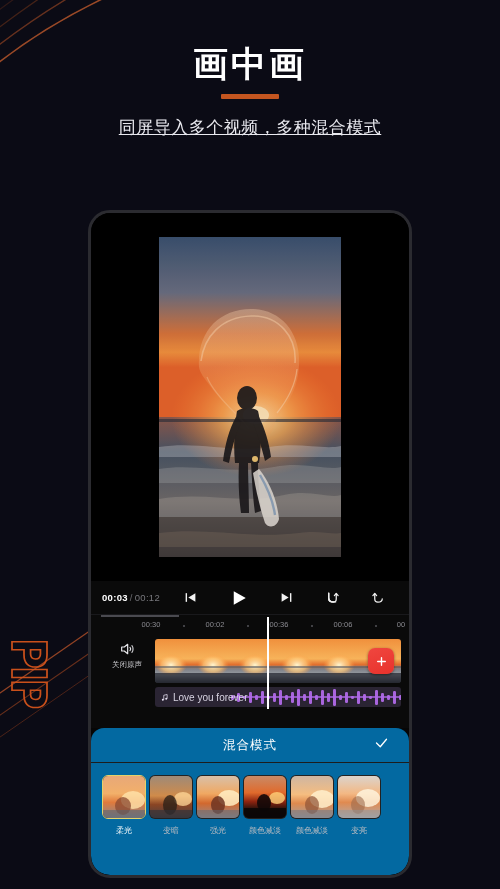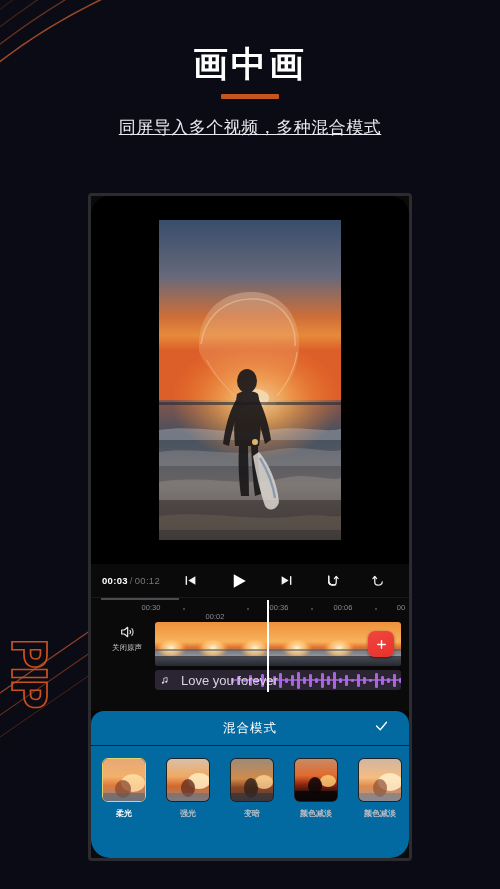--- a/index.html
+++ b/index.html
@@ -41,25 +41,25 @@
     color:transparent;
     -webkit-text-stroke:1.5px #d4541c;
     letter-spacing:-3px;
     writing-mode:vertical-rl;
     transform:scaleX(1.15);
     opacity:.95;
   }
 
   
   .phone {
-    position:absolute; left:88px; top:193px;
+    position:absolute; left:88px; top:210px;
     width:324px; height:668px;
     background:#0a0a0a;
     border:3px solid #2b2b30;
-    border-radius:4px;
+    border-radius:22px;
     overflow:hidden;
   }
   .phone-inner { position:absolute; inset:0; background:#060606; border-radius:19px; overflow:hidden; }
 
   
   .preview-area {
     position:absolute; top:0; left:0; right:0; height:368px;
     background:#000; display:flex; align-items:center; justify-content:center;
   }
   .preview {
@@ -104,40 +104,40 @@
     width:26px; height:26px; border-radius:7px;
     background:linear-gradient(160deg,#f0463f,#e8322c);
     display:flex; align-items:center; justify-content:center;
     box-shadow:0 1px 3px rgba(0,0,0,.5);
   }
   .audio-track {
     position:absolute; left:64px; right:8px; top:50px; height:20px;
     background:#2a2433; border-radius:3px; overflow:hidden;
     display:flex; align-items:center;
   }
-  .audio-label { font-size:13px; color:#d6d2e0; margin-left:12px; white-space:nowrap; z-index:2; }
+  .audio-label { font-size:10px; color:#d6d2e0; margin-left:4px; white-space:nowrap; z-index:2; }
   .audio-wave { position:absolute; inset:0; }
   .playhead {
     position:absolute; left:176px; top:0; width:1.6px; height:92px;
     background:#ffffff; z-index:5;
   }
 
   
   .blend-panel {
     position:absolute; left:0; right:0; top:515px; bottom:0;
     background:#0369a1; border-top-left-radius:13px; border-top-right-radius:13px;
   }
   .panel-header {
     position:relative; height:35px; display:flex;
     align-items:center; justify-content:center;
     border-bottom:1px solid #1d1d1d;
   }
   .panel-title { font-size:12.5px; color:#ffffff; letter-spacing:1px; }
   .panel-confirm { position:absolute; right:20px; top:50%; transform:translateY(-50%); }
-  .modes { display:flex; padding:12px 9px 0 11px; gap:20px;font-weight:bold; }
+  .modes { display:flex; padding:12px 9px 0 11px; gap:3px; }
   .mode-item { width:44px; display:flex; flex-direction:column; align-items:center; flex:0 0 auto; }
   .mode-thumb {
     width:44px; height:44px; border-radius:6px; overflow:hidden;
     border:1.5px solid transparent; background:#222;
   }
   .mode-item.selected .mode-thumb { border-color:#e3d26a; }
   .mode-label { margin-top:6px; font-size:8px; color:#bdbdc2; white-space:nowrap; }
   .mode-item.selected .mode-label { color:#ffffff; }
 </style>
 </head>
@@ -276,21 +276,21 @@
         </svg>
       </div>
     </div>
   </div>
 
   <div class="timeline">
     <div class="ruler">
       <div class="ruler-line"></div>
       <div class="tick" style="left:60px;">00:30</div>
       <div class="dot" style="left:92px;"></div>
-      <div class="tick" style="left:124px;margin-top:9px;">00:02</div>
+      <div class="tick" style="left:124px;">00:02</div>
       <div class="dot" style="left:156px;"></div>
       <div class="tick" style="left:188px;">00:36</div>
       <div class="dot" style="left:220px;"></div>
       <div class="tick" style="left:252px;">00:06</div>
       <div class="dot" style="left:284px;"></div>
       <div class="tick" style="left:310px;">00</div>
     </div>
 
     <div class="track-row">
       <div class="mute-btn">
@@ -414,54 +414,54 @@
             <rect y="34" width="44" height="10" fill="#55606e" opacity=".55"></rect>
           </svg>
         </div>
         <div class="mode-label">柔光</div>
       </div>
 
       <div class="mode-item">
         <div class="mode-thumb">
           <svg width="44" height="44" viewBox="0 0 44 44">
             <defs>
+                  <linearGradient id="m3" x1="0" y1="0" x2="0" y2="1">
+                    <stop offset="0%" stop-color="#9e8a78"></stop>
+                    <stop offset="45%" stop-color="#d08b4a"></stop>
+                    <stop offset="65%" stop-color="#8a4524"></stop>
+                    <stop offset="100%" stop-color="#3c3f48"></stop>
+                  </linearGradient>
+                </defs>
+            <rect width="44" height="44" fill="url(#m3)"></rect>
+            <ellipse cx="33" cy="23" rx="9" ry="7" fill="#ffd89a" opacity=".75"></ellipse>
+            <ellipse cx="20" cy="29" rx="7" ry="10" fill="#2d2018" opacity=".8"></ellipse>
+            <rect y="34" width="44" height="10" fill="#2e3138" opacity=".6"></rect>
+          </svg>
+        </div>
+        <div class="mode-label">变暗</div>
+      </div>
+
+      <div class="mode-item">
+        <div class="mode-thumb">
+          <svg width="44" height="44" viewBox="0 0 44 44">
+            <defs>
                   <linearGradient id="m2" x1="0" y1="0" x2="0" y2="1">
                     <stop offset="0%" stop-color="#d9c0a8"></stop>
                     <stop offset="40%" stop-color="#f0a862"></stop>
                     <stop offset="62%" stop-color="#d2682e"></stop>
                     <stop offset="100%" stop-color="#8b919c"></stop>
                   </linearGradient>
                 </defs>
             <rect width="44" height="44" fill="url(#m2)"></rect>
             <ellipse cx="32" cy="22" rx="11" ry="8" fill="#ffeec4" opacity=".85"></ellipse>
             <ellipse cx="21" cy="29" rx="7" ry="9" fill="#6e3522" opacity=".85"></ellipse>
             <rect y="34" width="44" height="10" fill="#5f6874" opacity=".5"></rect>
           </svg>
         </div>
         <div class="mode-label">强光</div>
-      </div>
-
-      <div class="mode-item">
-        <div class="mode-thumb">
-          <svg width="44" height="44" viewBox="0 0 44 44">
-            <defs>
-                  <linearGradient id="m3" x1="0" y1="0" x2="0" y2="1">
-                    <stop offset="0%" stop-color="#9e8a78"></stop>
-                    <stop offset="45%" stop-color="#d08b4a"></stop>
-                    <stop offset="65%" stop-color="#8a4524"></stop>
-                    <stop offset="100%" stop-color="#3c3f48"></stop>
-                  </linearGradient>
-                </defs>
-            <rect width="44" height="44" fill="url(#m3)"></rect>
-            <ellipse cx="33" cy="23" rx="9" ry="7" fill="#ffd89a" opacity=".75"></ellipse>
-            <ellipse cx="20" cy="29" rx="7" ry="10" fill="#2d2018" opacity=".8"></ellipse>
-            <rect y="34" width="44" height="10" fill="#2e3138" opacity=".6"></rect>
-          </svg>
-        </div>
-        <div class="mode-label">变暗</div>
       </div>
 
       <div class="mode-item">
         <div class="mode-thumb">
           <svg width="44" height="44" viewBox="0 0 44 44">
             <defs>
                   <linearGradient id="m4" x1="0" y1="0" x2="0" y2="1">
                     <stop offset="0%" stop-color="#c98a66"></stop>
                     <stop offset="38%" stop-color="#e06a2c"></stop>
                     <stop offset="58%" stop-color="#8e2410"></stop>

